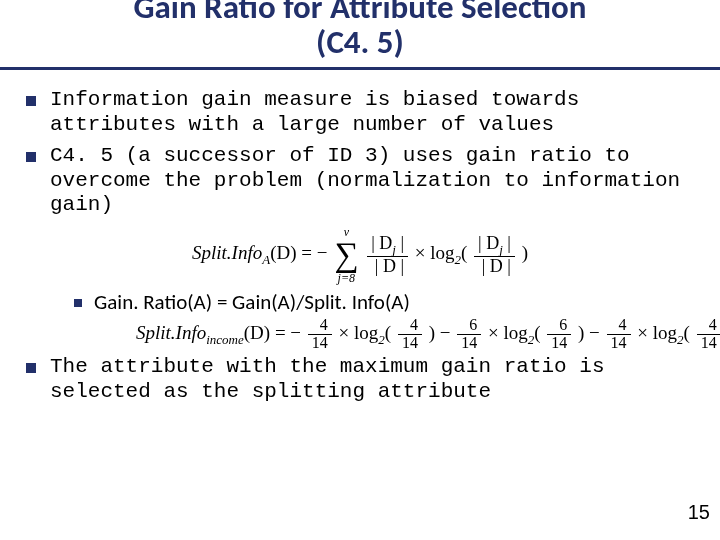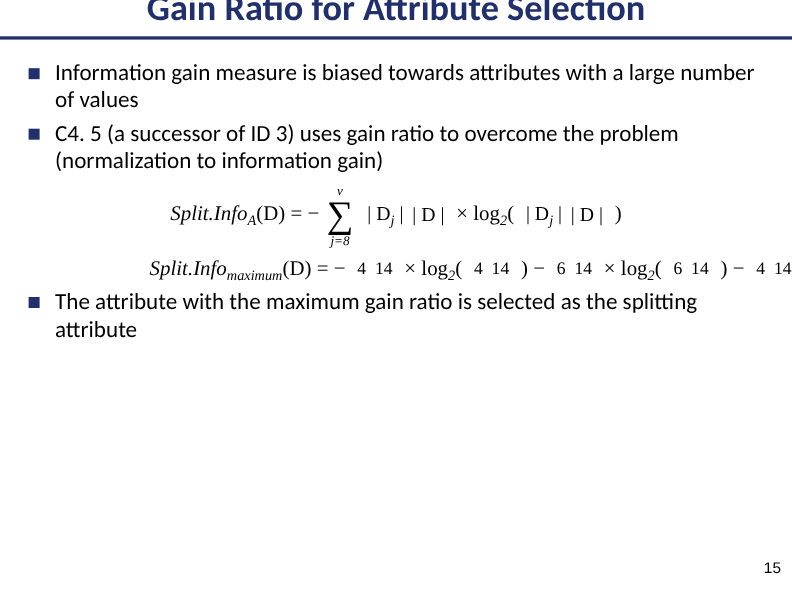--- a/index.html
+++ b/index.html
@@ -35,20 +35,21 @@
   }
   .body {
     padding: 6px 26px 0 26px;
     font-size: 21px;
     line-height: 1.18;
   }
   .lvl1 {
     display: flex;
     align-items: flex-start;
     margin: 4px 0 6px 0;
+    font-family: Liberation Mono, monospace;
   }
   .lvl2 {
     display: flex;
     align-items: flex-start;
     margin: 4px 0 2px 48px;
   }
   .sq {
     display: inline-block;
     min-width: 10px;
     width: 10px;
@@ -85,51 +86,52 @@
     flex-direction: column;
     align-items: center;
     vertical-align: middle;
     line-height: 1;
     margin: 0 2px;
   }
   .sigma-block .lim { font-size: 12px; font-style: italic; }
   .sigma-sign { font-size: 34px; line-height: 34px; }
   .frac {
     display: inline-flex;
-    flex-direction: row;
-    align-items: center;
+    flex-direction: column;
+    align-items: flex-end;
     vertical-align: middle;
     line-height: 1.05;
     margin: 0 2px;
   }
   .frac .num, .frac .den {
     padding: 0 4px;
     font-size: 18px;
   }
   .frac .bar {
     align-self: stretch;
     height: 1px;
     background: #000;
   }
   .frac.small .num, .frac.small .den { font-size: 16px; }
   .pagenum {
     position: absolute;
     right: 10px;
     bottom: 6px;
-    font-size: 14px;
+    font-size: 20px;
     font-family: Arial, sans-serif;
   }
 </style>
 </head>
 <body>
 
 <div class="slide">
 
   <div class="title">
     <span>Gain Ratio for Attribute Selection</span>
+    <span class="line2">(C4. 5)</span>
   </div>
 
   <div class="rule"></div>
 
   <div class="body">
 
     <div class="lvl1">
       <span class="sq"></span>
       <span class="txt">Information gain measure is biased towards attributes with a large number of values</span>
     </div>
@@ -155,25 +157,29 @@
         <span> × log</span><span class="sub">2</span><span>(</span>
         <span class="frac">
           <span class="num"><span>| D</span><span class="sub">j</span><span> |</span></span>
           <span class="bar"></span>
           <span class="den">| D |</span>
         </span>
         <span>)</span>
       </span>
     </div>
 
+    <div class="lvl2">
+      <span class="sq small"></span>
+      <span class="txt">Gain. Ratio(A) = Gain(A)/Split. Info(A)</span>
+    </div>
 
 
     <div class="formula-row2">
       <span class="math">
-        <span class="it">Split.Info</span><span class="sub">maximum</span><span>(D) = −</span>
+        <span class="it">Split.Info</span><span class="sub">income</span><span>(D) = −</span>
         <span class="frac small">
           <span class="num">4</span>
           <span class="bar"></span>
           <span class="den">14</span>
         </span>
         <span> × log</span><span class="sub">2</span><span>(</span>
         <span class="frac small">
           <span class="num">4</span>
           <span class="bar"></span>
           <span class="den">14</span>

